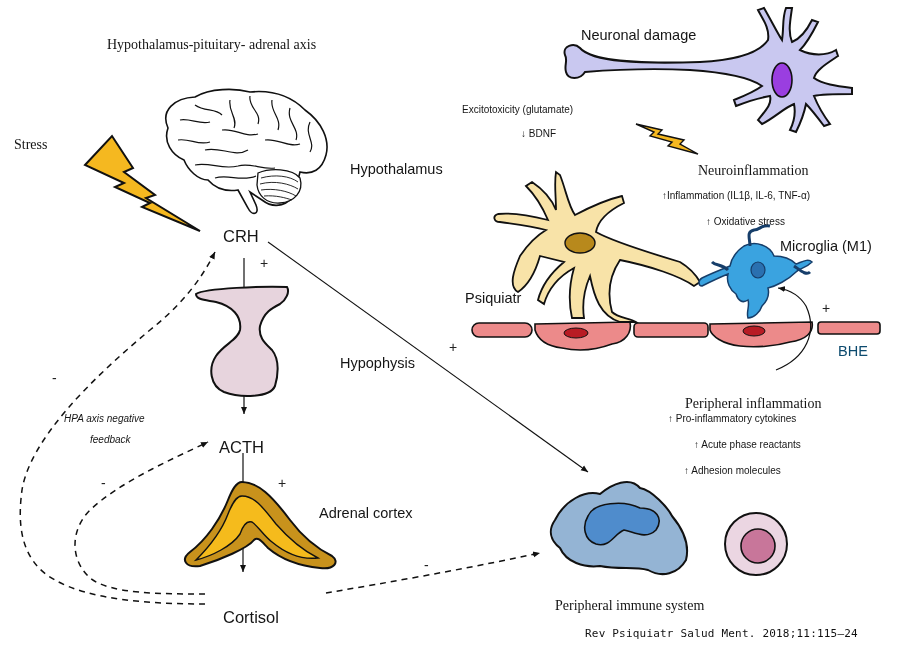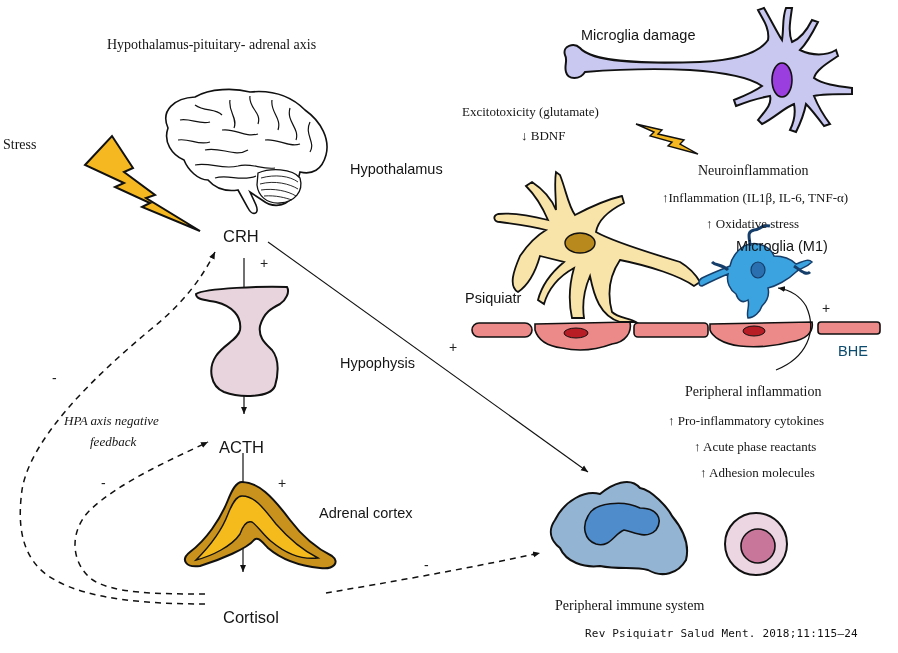--- a/index.html
+++ b/index.html
@@ -2,21 +2,21 @@
 <html><head>
 <meta charset="utf-8">
 <style>
   html, body { margin: 0; padding: 0; background: #ffffff; }
   body { width: 898px; height: 653px; position: relative; overflow: hidden; font-family: "Liberation Sans", sans-serif; color: #111; }
   svg#diagram { position: absolute; left: 0; top: 0; }
   .lbl { position: absolute; white-space: nowrap; font-family: "Liberation Sans", sans-serif; color: #151515; }
   .f17 { font-size: 16.5px; }
   .f16 { font-size: 14px; font-family: Liberation Serif, serif; }
   .f15 { font-size: 14.5px; }
-  .f13 { font-size: 13px; font-family: Liberation Serif, serif; }
+  .f13 { font-size: 10px; }
   .it { font-style: italic; }
   .sign { position: absolute; font-size: 14px; font-family: "Liberation Sans", sans-serif; color: #222; }
   .bhe { color: #0c4a6e; }
   .citation { position: absolute; font-family: "DejaVu Sans Mono", monospace; font-size: 11px; color: #111; letter-spacing: 0.2px; white-space: nowrap; }
 </style>
 </head>
 <body>
 
 <svg id="diagram" width="898" height="653" viewBox="0 0 898 653" xmlns="http://www.w3.org/2000/svg">
   <defs>
@@ -88,44 +88,44 @@
     <path d="M588,516 C594,502 624,500 640,508 C656,508 664,518 656,530 C646,540 634,532 624,530 C614,534 610,548 596,544 C584,540 582,526 588,516 Z" fill="#4f8ccc" stroke="#111" stroke-width="1.6"></path>
   </g>
 
   <g>
     <circle cx="756" cy="544" r="31" fill="#ebd6e2" stroke="#111" stroke-width="2"></circle>
     <circle cx="758" cy="546" r="17" fill="#c8769a" stroke="#111" stroke-width="1.6"></circle>
   </g>
 </svg>
 
 <div class="lbl f16" style="left:107px;top:37px;">Hypothalamus-pituitary- adrenal axis</div>
-<div class="lbl f16" style="left:3px;top:137px;">Stress</div>
+<div class="lbl f16" style="left:14px;top:137px;">Stress</div>
 <div class="lbl f15" style="left:350px;top:161px;">Hypothalamus</div>
 <div class="lbl f17" style="left:223px;top:227px;">CRH</div>
 <div class="lbl f15" style="left:340px;top:355px;">Hypophysis</div>
 <div class="lbl f17" style="left:219px;top:438px;">ACTH</div>
 <div class="lbl f15" style="left:319px;top:505px;">Adrenal cortex</div>
 <div class="lbl f17" style="left:223px;top:588px;margin-top:20px;">Cortisol</div>
 <div class="lbl f13 it" style="left:64px;top:413px;">HPA axis negative</div>
 <div class="lbl f13 it" style="left:90px;top:434px;">feedback</div>
 
-<div class="lbl f15" style="left:581px;top:27px;">Microglia damage</div>
+<div class="lbl f15" style="left:581px;top:27px;">Neuronal damage</div>
 <div class="lbl f13" style="left:462px;top:104px;">Excitotoxicity (glutamate)</div>
 <div class="lbl f13" style="left:521px;top:128px;">↓ BDNF</div>
 <div class="lbl f16" style="left:698px;top:163px;">Neuroinflammation</div>
 <div class="lbl f13" style="left:662px;top:190px;">↑Inflammation (IL1β, IL-6, TNF-α)</div>
 <div class="lbl f13" style="left:706px;top:216px;">↑  Oxidative stress</div>
-<div class="lbl f15" style="left:736px;top:238px;">Microglia (M1)</div>
+<div class="lbl f15" style="left:780px;top:238px;">Microglia (M1)</div>
 <div class="lbl f15" style="left:465px;top:290px;">Psiquiatr</div>
 <div class="lbl f15 bhe" style="left:838px;top:343px;">BHE</div>
 
-<div class="lbl f16" style="left:685px;top:384px;">Peripheral inflammation</div>
+<div class="lbl f16" style="left:685px;top:396px;">Peripheral inflammation</div>
 <div class="lbl f13" style="left:668px;top:413px;">↑  Pro-inflammatory cytokines</div>
 <div class="lbl f13" style="left:677px;top:439px;margin-left:17px;">↑  Acute phase reactants</div>
-<div class="lbl f13" style="left:684px;top:465px;margin-left:16px;">↑  Adhesion molecules</div>
+<div class="lbl f13" style="left:684px;top:465px;">↑  Adhesion molecules</div>
 <div class="lbl f16" style="left:555px;top:598px;">Peripheral immune system</div>
 
 <div class="sign" style="left:260px;top:255px;">+</div>
 <div class="sign" style="left:278px;top:475px;">+</div>
 <div class="sign" style="left:449px;top:339px;">+</div>
 <div class="sign" style="left:822px;top:300px;">+</div>
 <div class="sign" style="left:52px;top:370px;">-</div>
 <div class="sign" style="left:101px;top:475px;">-</div>
 <div class="sign" style="left:424px;top:557px;">-</div>
 

